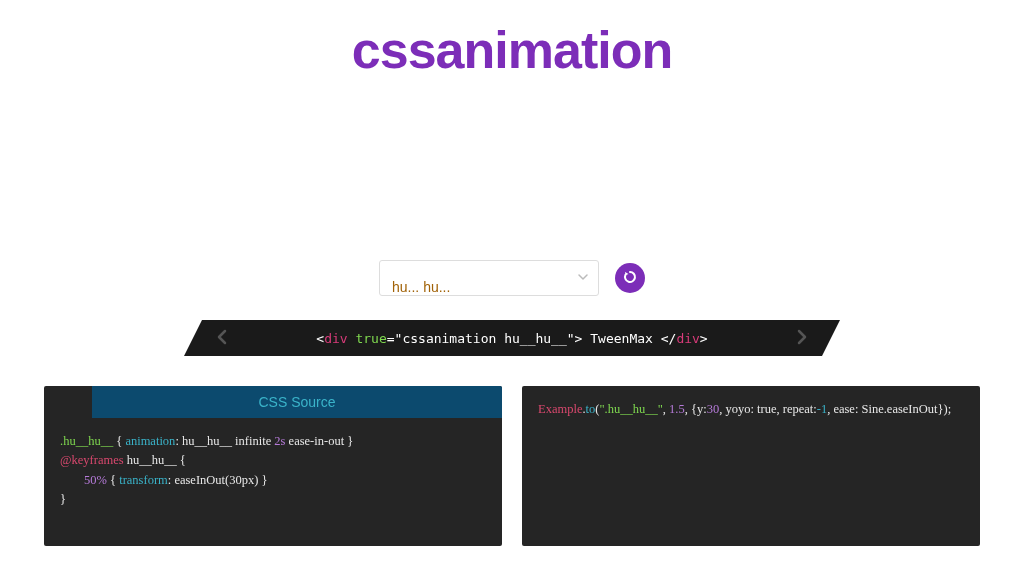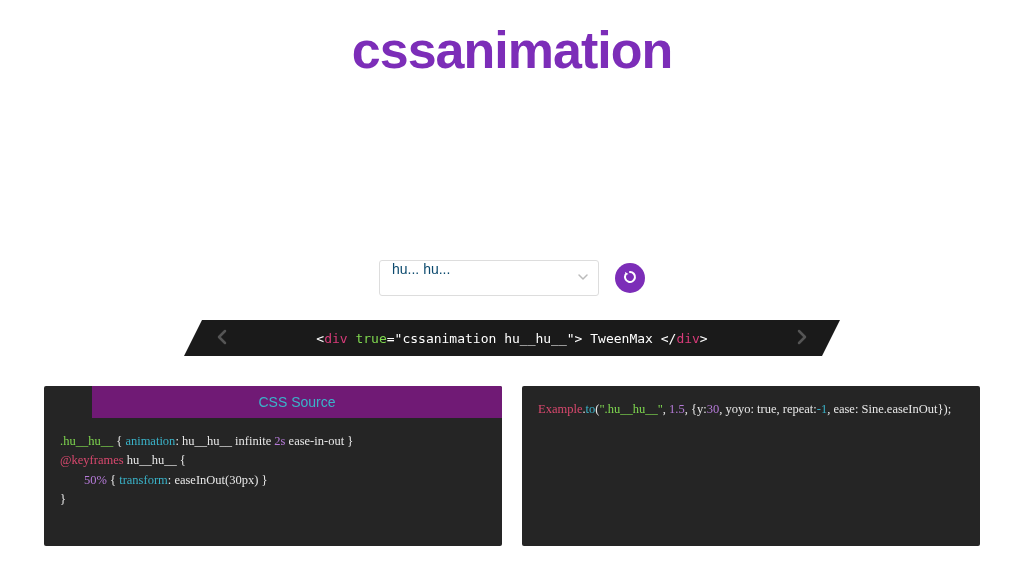--- a/index.html
+++ b/index.html
@@ -32,23 +32,23 @@
   width: 220px;
 }
 .select-box {
   width: 100%;
   height: 36px;
   border: 1px solid #ddd;
   border-radius: 3px;
   background: #fff;
   padding: 0 13px 0 12px;
   font-size: 14px;
-  color: #0c4a6e;
-  display: flex;
-  align-items: flex-start;
+  color: #a16207;
+  display: flex;
+  align-items: flex-end;
   cursor: pointer;
 }
 .chevron {
   position: absolute;
   right: 10px;
   top: 50%;
   transform: translateY(-50%);
   pointer-events: none;
 }
 .refresh-btn {
@@ -117,21 +117,21 @@
   padding: 30px 44px 0;
 }
 .panel {
   flex: 1;
   background: #252525;
   border-radius: 2px;
   overflow: hidden;
   min-height: 160px;
 }
 .panel-header {
-  background: #701a75;
+  background: #0c4a6e;
   color: #3ab3c9;
   text-align: center;
   padding: 8px 0;
   font-size: 14px;
   margin-left: 48px;
 }
 .panel-body {
   padding: 14px 16px;
   font-family: Liberation Serif, serif;
   font-size: 12.5px;

